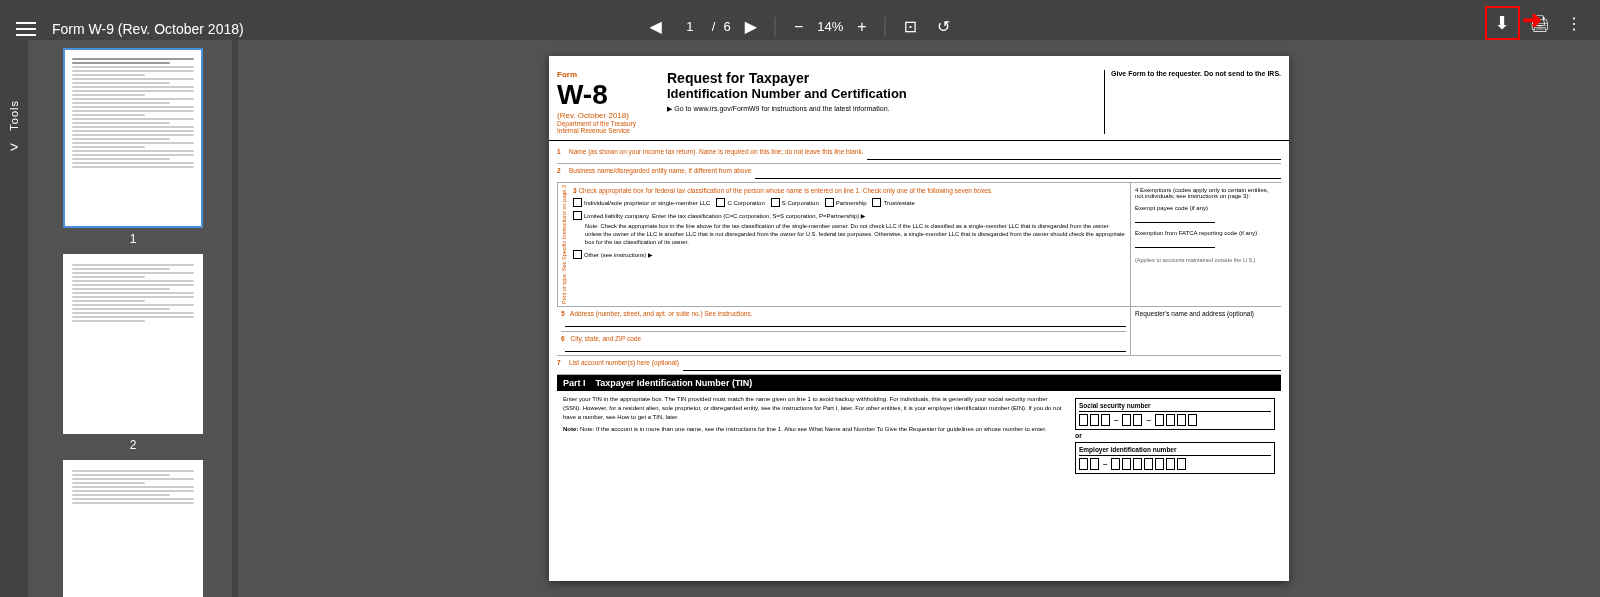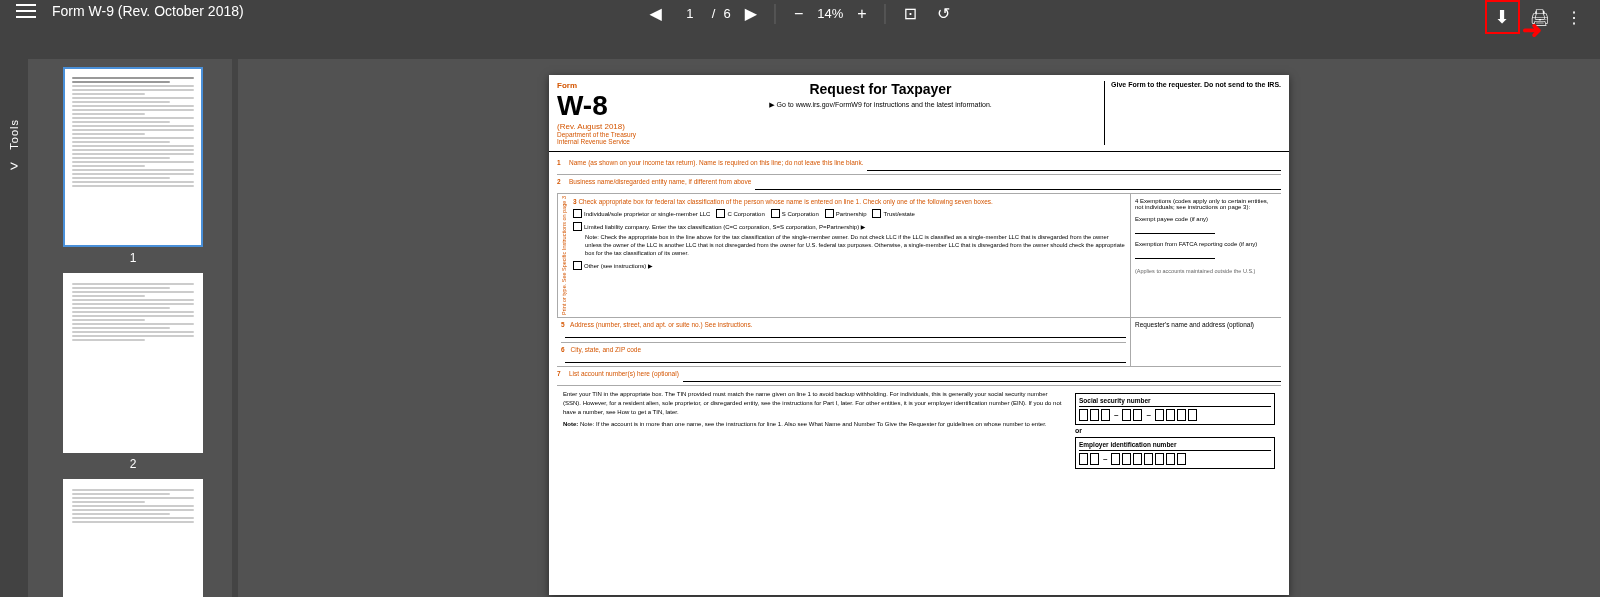--- a/index.html
+++ b/index.html
@@ -9,23 +9,23 @@
       background: #3c3c3c;
       font-family: Arial, sans-serif;
       overflow: hidden;
       display: flex;
       flex-direction: column;
     }
 
     
     .toolbar {
       background: #424242;
-      height: 59px;
-      display: flex;
-      align-items: flex-start;
+      height: 40px;
+      display: flex;
+      align-items: flex-end;
       padding: 0 12px;
       color: #fff;
       flex-shrink: 0;
       position: relative;
     }
     .toolbar-left {
       display: flex;
       align-items: center;
       gap: 12px;
     }
@@ -234,20 +234,21 @@
       padding: 0;
       position: relative;
     }
 
     
     .form-header {
       display: flex;
       border-bottom: 1px solid #000;
       padding: 6px 8px;
       gap: 10px;
+      margin-top: 8px;
     }
     .form-logo-section {
       display: flex;
       flex-direction: column;
       min-width: 100px;
     }
     .form-w9-title {
       font-size: 28px;
       font-weight: bold;
       color: #000;
@@ -255,21 +256,20 @@
     .form-w9-label {
       font-size: 8px;
       color: #d45500;
     }
     .form-w9-subtitle {
       font-size: 6.5px;
       color: #d45500;
     }
     .form-center-section {
       flex: 1;
-      text-align: center;
     }
     .form-center-title {
       font-size: 14px;
       font-weight: bold;
       color: #000;
     }
     .form-center-subtitle {
       font-size: 13px;
       font-weight: bold;
     }
@@ -596,26 +596,27 @@
     </div>
   </div>
 
   <div class="pdf-viewer">
     <div class="pdf-page">
 
       <div class="form-header">
         <div class="form-logo-section">
           <span style="font-size:8px;color:#d45500;font-weight:bold;">Form</span>
           <span class="form-w9-title">W-8</span>
-          <span class="form-w9-label">(Rev. August 2018)</span>
+          <span class="form-w9-label">(Rev. October 2018)</span>
           <span class="form-w9-subtitle">Department of the Treasury</span>
           <span class="form-w9-subtitle">Internal Revenue Service</span>
         </div>
         <div class="form-center-section">
           <div class="form-center-title">Request for Taxpayer</div>
+          <div class="form-center-subtitle">Identification Number and Certification</div>
           <div class="form-center-url">▶ Go to www.irs.gov/FormW9 for instructions and the latest information.</div>
         </div>
         <div class="form-right-section">
           <span>Give Form to the requester. Do not send to the IRS.</span>
         </div>
       </div>
 
       <div class="form-body">
 
         <div class="form-line">
@@ -706,20 +707,24 @@
             <span>Requester's name and address (optional)</span>
           </div>
         </div>
 
         <div class="form-line" style="border-bottom:1px solid #aaa;">
           <span class="form-line-num">7</span>
           <span class="form-line-label">List account number(s) here (optional)</span>
           <div class="form-line-underline"></div>
         </div>
 
+        <div class="part1-header">
+          <span>Part I</span>
+          <span>Taxpayer Identification Number (TIN)</span>
+        </div>
 
         <div class="part1-body">
           <div class="part1-text">
             <p style="line-height:1.5;">Enter your TIN in the appropriate box. The TIN provided must match the name given on line 1 to avoid backup withholding. For individuals, this is generally your social security number (SSN). However, for a resident alien, sole proprietor, or disregarded entity, see the instructions for Part I, later. For other entities, it is your employer identification number (EIN). If you do not have a number, see How to get a TIN, later.</p>
             <p class="note-text" style="margin-top:4px;">
               <b>Note:</b>
               <span>Note: If the account is in more than one name, see the instructions for line 1. Also see What Name and Number To Give the Requester for guidelines on whose number to enter.</span>
             </p>
           </div>
 

